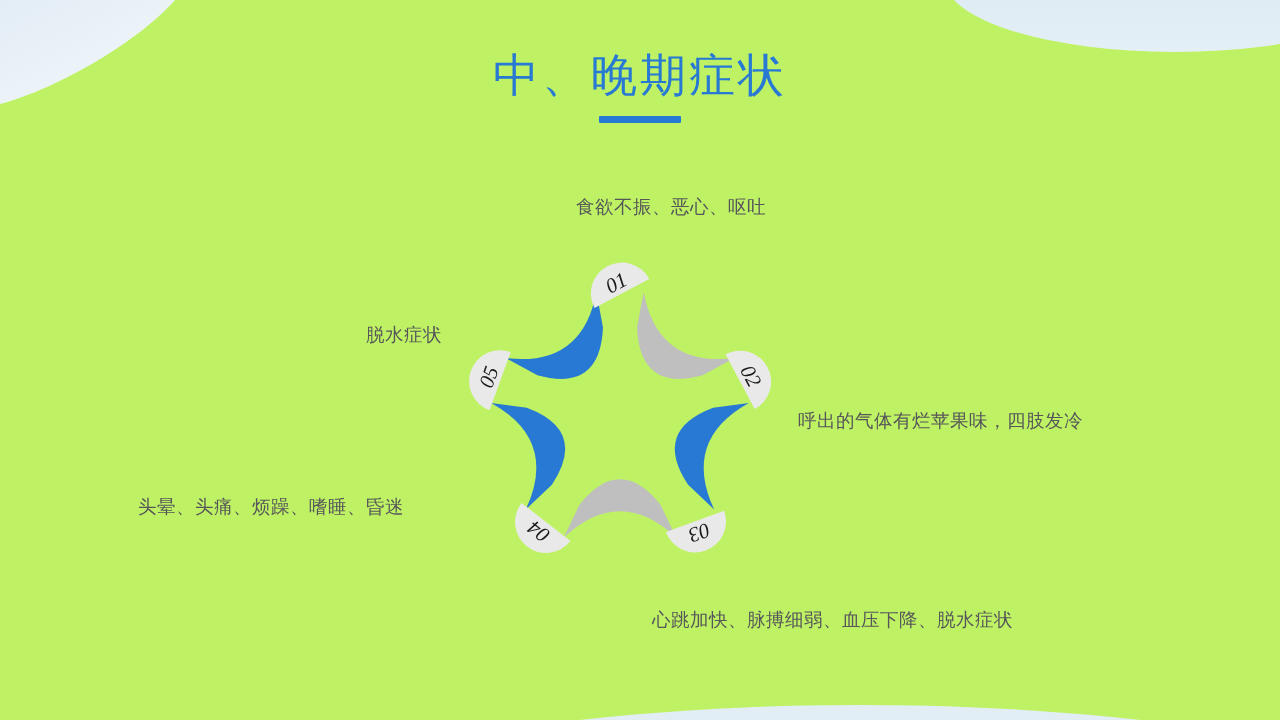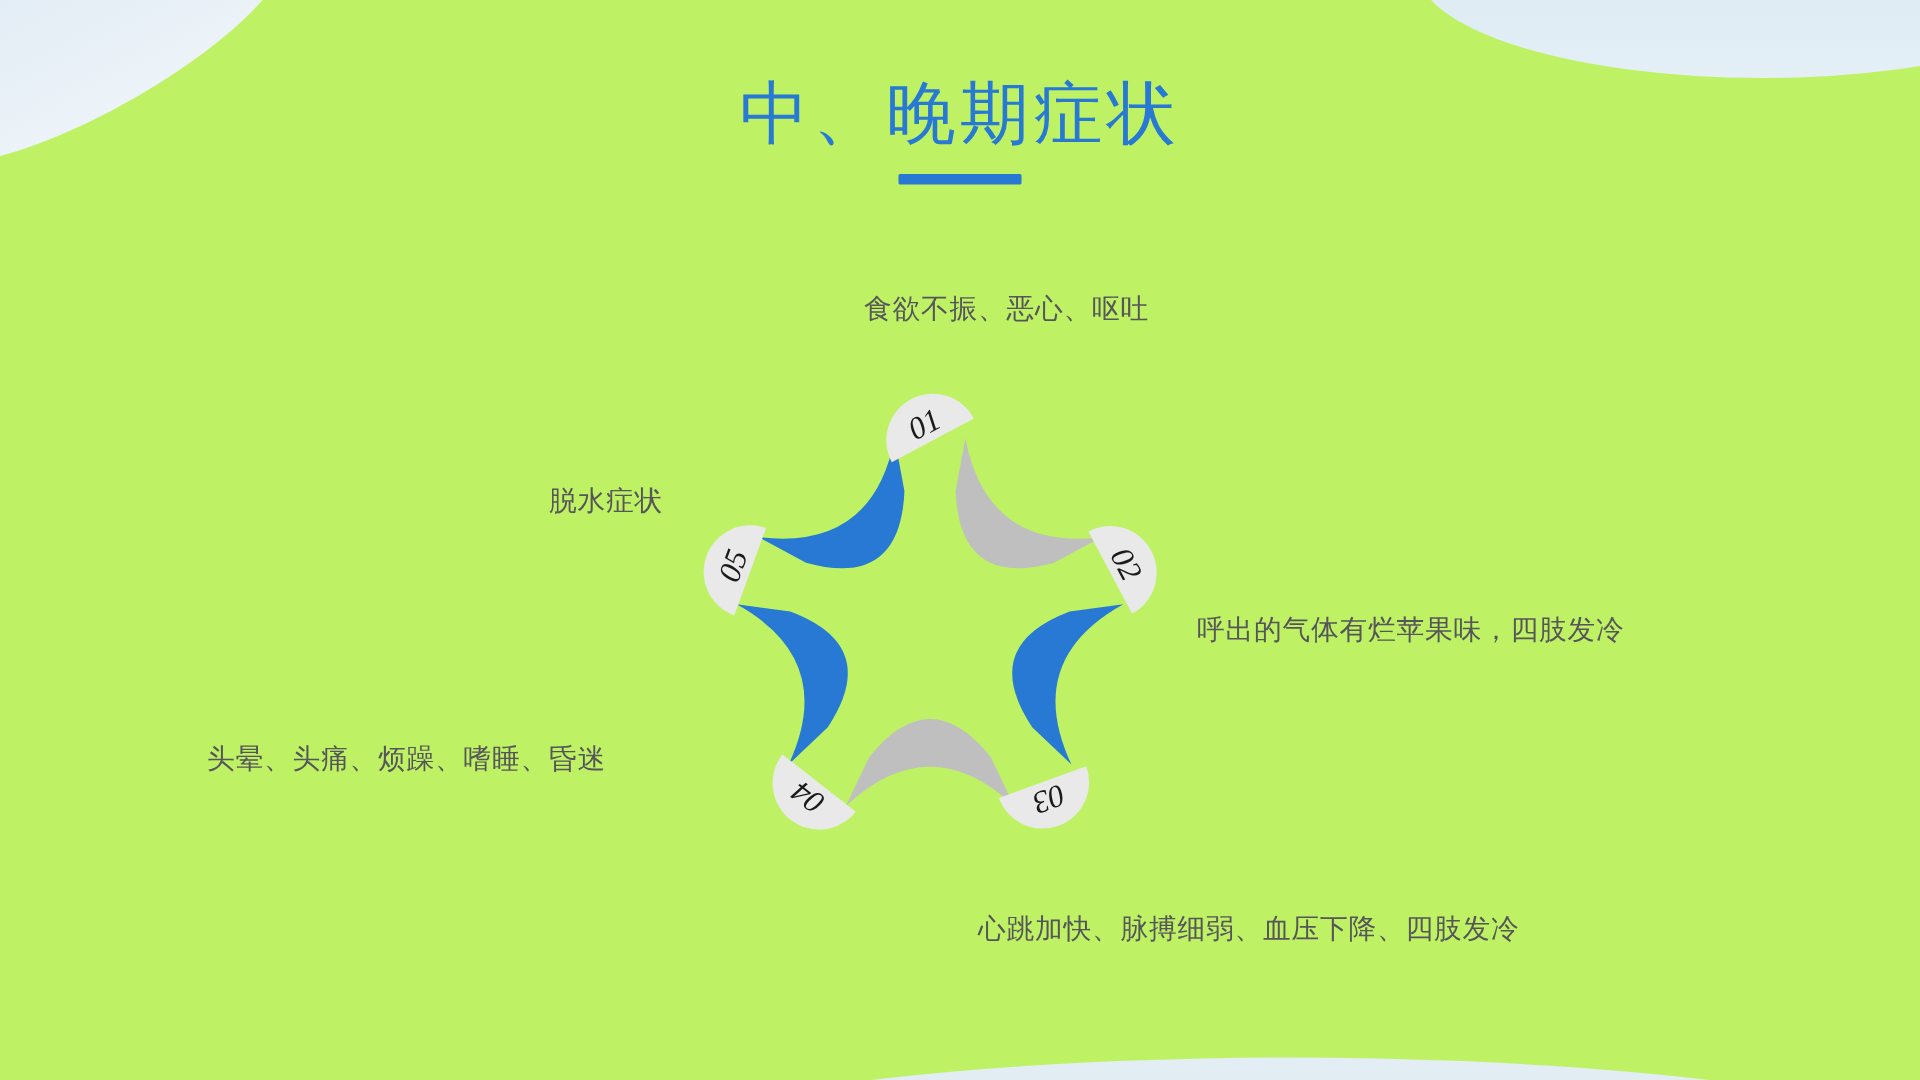--- a/index.html
+++ b/index.html
@@ -155,17 +155,17 @@
             <text x="0" y="-6" text-anchor="middle" dominant-baseline="middle" font-family="&quot;Liberation Serif&quot;,&quot;DejaVu Serif&quot;,serif" font-size="21" font-style="italic" fill="#1a1a1a">05</text>
           </g>
         </g>
 
     </svg>
 
   </div>
 
   <div class="node-label lbl-01">食欲不振、恶心、呕吐</div>
   <div class="node-label lbl-02">呼出的气体有烂苹果味，四肢发冷</div>
-  <div class="node-label lbl-03">心跳加快、脉搏细弱、血压下降、四肢发冷</div>
+  <div class="node-label lbl-03">心跳加快、脉搏细弱、血压下降、脱水症状</div>
   <div class="node-label lbl-04">头晕、头痛、烦躁、嗜睡、昏迷</div>
   <div class="node-label lbl-05">脱水症状</div>
 
 </div>
 
 </body></html>

